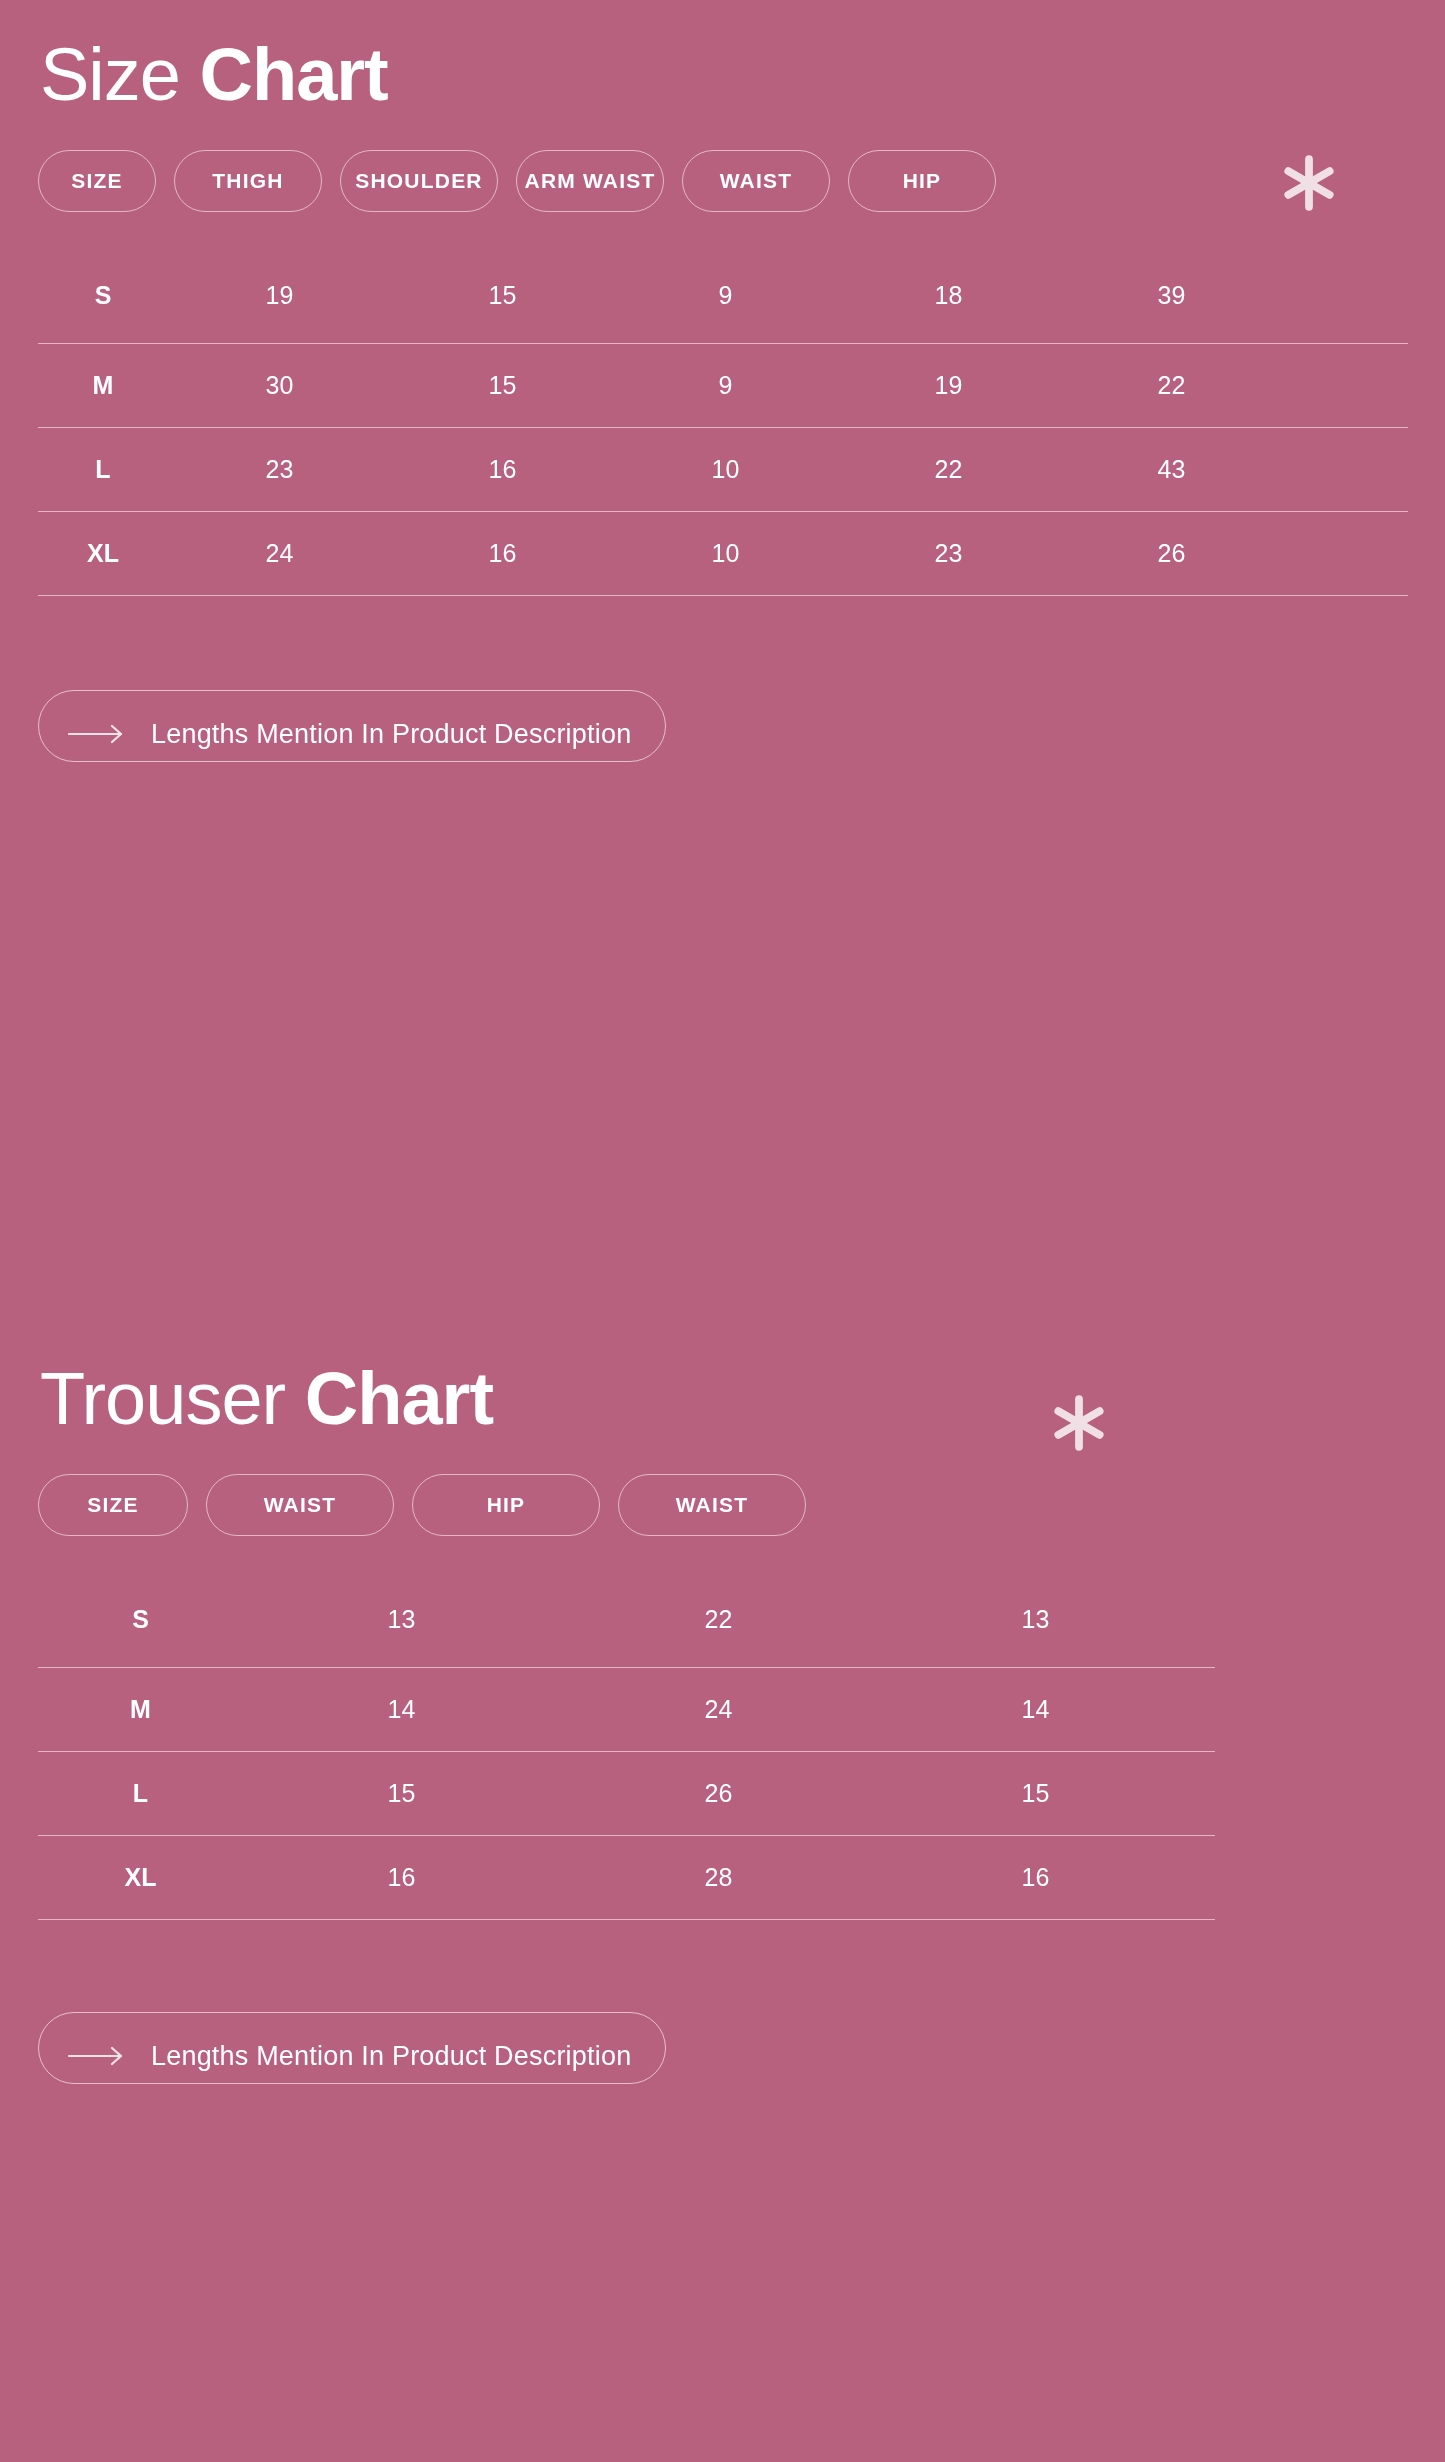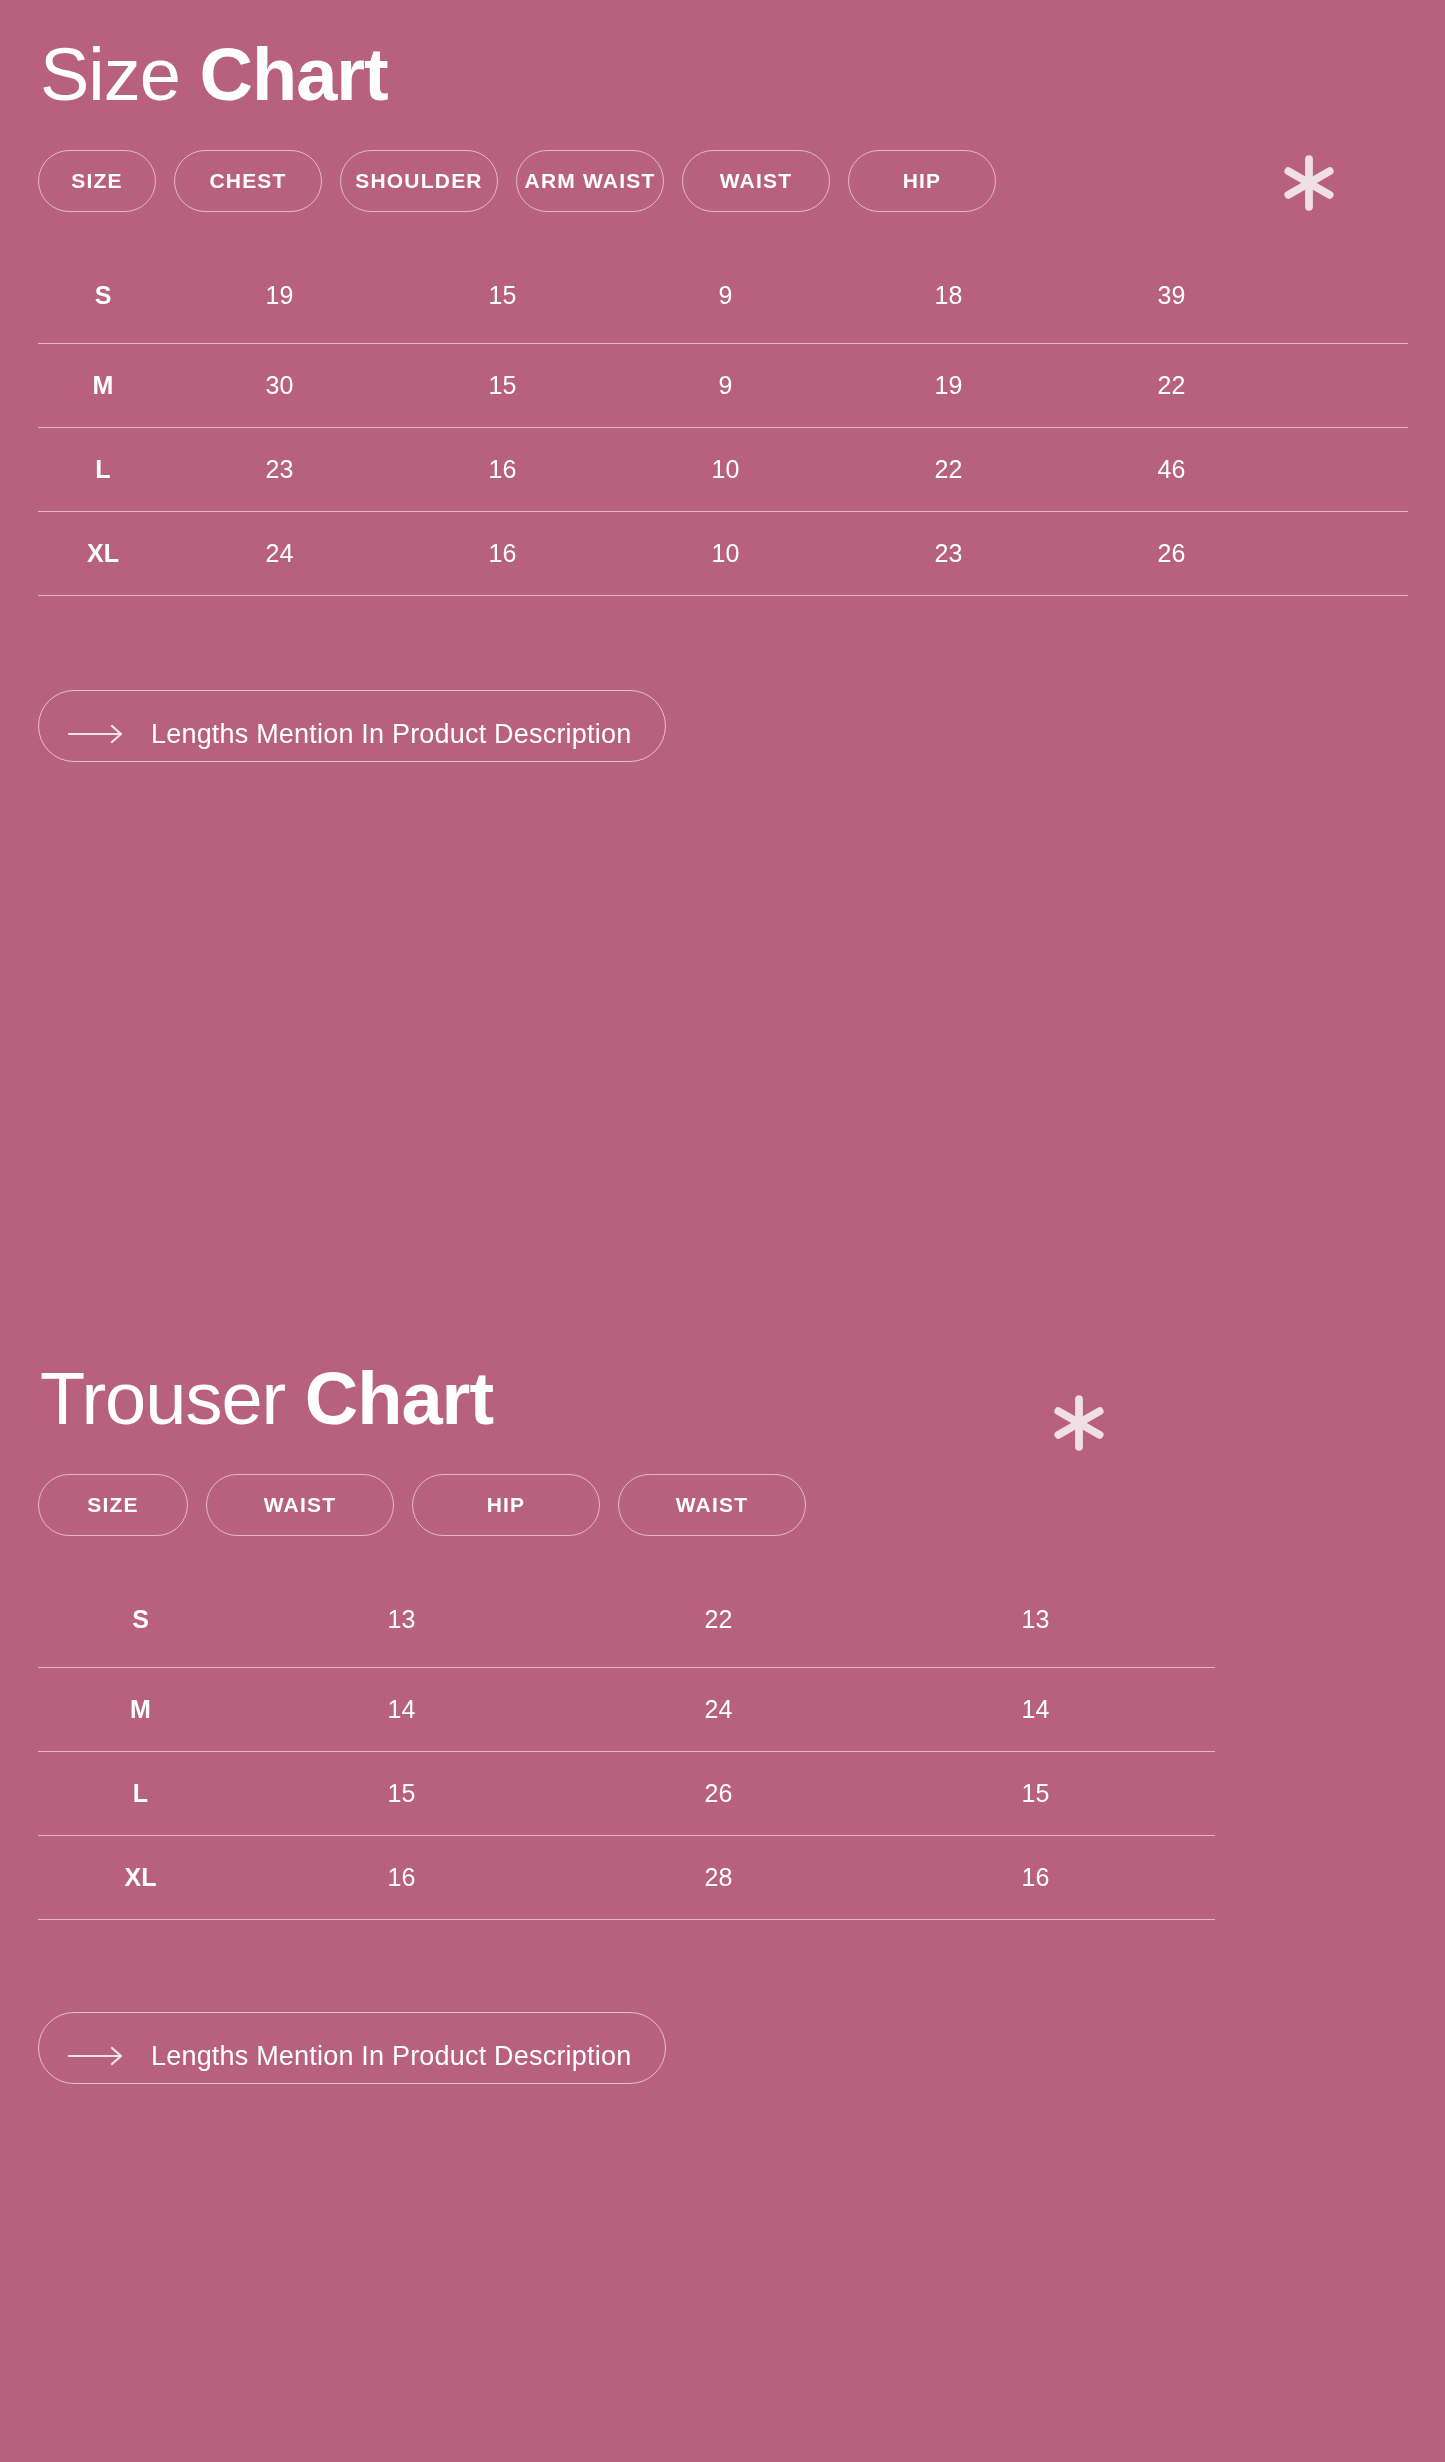--- a/index.html
+++ b/index.html
@@ -144,21 +144,21 @@
         <g stroke="#f0e0e6" stroke-width="7.5" stroke-linecap="round">
           <line x1="30" y1="7" x2="30" y2="53"></line>
           <line x1="10" y1="18.5" x2="50" y2="41.5"></line>
           <line x1="10" y1="41.5" x2="50" y2="18.5"></line>
         </g>
       </svg>
     </div>
 
     <div class="pill-row" id="size-pills">
         <div class="pill" style="width: 118px;">SIZE</div>
-        <div class="pill" style="width: 148px;">CHEST</div>
+        <div class="pill" style="width: 148px;">THIGH</div>
         <div class="pill" style="width: 158px;">SHOULDER</div>
         <div class="pill" style="width: 148px;">ARM WAIST</div>
         <div class="pill" style="width: 148px;">WAIST</div>
         <div class="pill" style="width: 148px;">HIP</div>
       </div>
 
     <div class="sp-after-pills"></div>
 
     <div class="table" id="size-table">
         <div class="row r0">
@@ -176,21 +176,21 @@
           <div class="cell">9</div>
           <div class="cell">19</div>
           <div class="cell">22</div>
         </div>
         <div class="row r2">
           <div class="cell size-label">L</div>
           <div class="cell">23</div>
           <div class="cell">16</div>
           <div class="cell">10</div>
           <div class="cell">22</div>
-          <div class="cell">46</div>
+          <div class="cell">43</div>
         </div>
         <div class="row r3">
           <div class="cell size-label">XL</div>
           <div class="cell">24</div>
           <div class="cell">16</div>
           <div class="cell">10</div>
           <div class="cell">23</div>
           <div class="cell">26</div>
         </div>
       </div>

